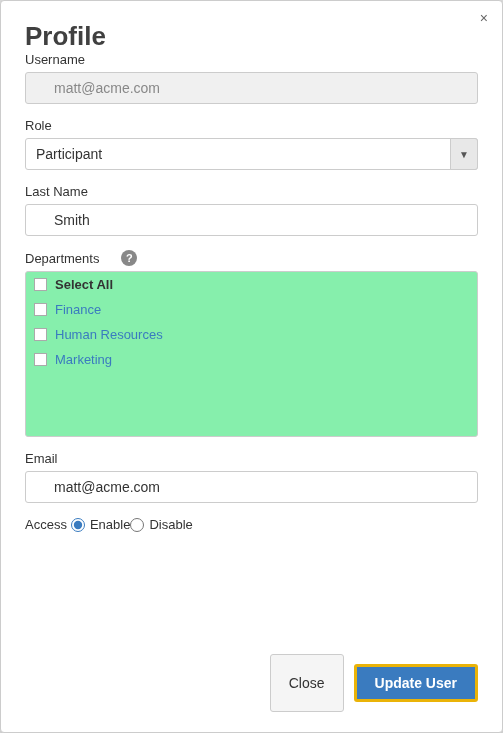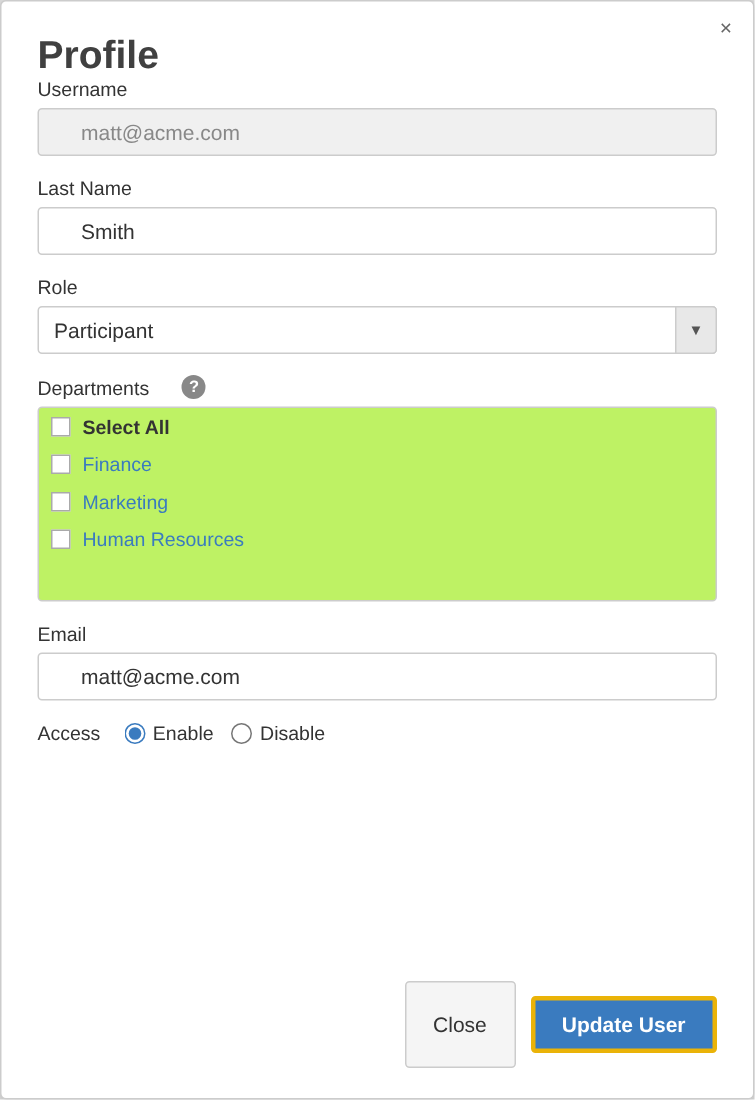--- a/index.html
+++ b/index.html
@@ -127,23 +127,23 @@
       color: #ffffff;
       border-radius: 50%;
       font-size: 11px;
       font-weight: bold;
       cursor: pointer;
     }
 
     .departments-list {
       border: 1px solid #cccccc;
       border-radius: 3px;
-      height: 130px;
+      height: 166px;
       overflow-y: auto;
-      background: #bef264;
+      background: #86efac;
       position: relative;
     }
 
     .departments-list::-webkit-scrollbar {
       width: 14px;
     }
 
     .departments-list::-webkit-scrollbar-track {
       background: #f0f0f0;
       border-left: 1px solid #cccccc;
@@ -174,21 +174,21 @@
       height: 13px;
       border: 1px solid #aaaaaa;
       background: #ffffff;
       flex-shrink: 0;
       cursor: pointer;
     }
 
     .access-row {
       display: flex;
       align-items: flex-start;
-      gap: 12px;
+      gap: 0;
       margin-top: 6px;
     }
 
     .access-label {
       font-size: 13px;
       color: #333333;
       margin-right: 4px;
     }
 
     .radio-option {
@@ -244,59 +244,59 @@
 
   <button class="dialog-close">×</button>
 
   <h2 class="dialog-title">Profile</h2>
 
   <div class="field-group">
     <label class="field-label">Username</label>
     <input class="field-input disabled-input" type="text" readonly="" value="matt@acme.com" style="">
   </div>
 
-
-  <div class="field-group">
-    <label class="field-label">Last Name</label>
-    <input class="field-input" type="text" value="Smith" style="">
-  </div>
 
   <div class="field-group">
     <label class="field-label">Role</label>
     <div class="select-wrapper">
       <select class="field-select">
         <option>Participant</option>
         <option>Admin</option>
         <option>Observer</option>
       </select>
       <div class="select-arrow">▼</div>
     </div>
+  </div>
+
+  <div class="field-group">
+    <label class="field-label">Last Name</label>
+    <input class="field-input" type="text" value="Smith" style="">
   </div>
 
   <div class="field-group">
     <div class="departments-label-row">
       <span class="field-label" style="margin-bottom:0;">Departments</span>
       <span class="help-icon">?</span>
     </div>
     <div class="departments-list">
       <div class="dept-item bold-item">
         <div class="dept-checkbox"></div>
         <span>Select All</span>
       </div>
       <div class="dept-item">
         <div class="dept-checkbox"></div>
         <span>Finance</span>
       </div>
       <div class="dept-item">
         <div class="dept-checkbox"></div>
-        <span>Marketing</span>
+        <span>Human Resources</span>
       </div>
       <div class="dept-item">
         <div class="dept-checkbox"></div>
-        <span>Human Resources</span>
+        <span>Marketing</span>
       </div>
     </div>
   </div>
 
   <div class="field-group">
     <label class="field-label">Email</label>
     <input class="field-input" type="text" value="matt@acme.com" style="">
   </div>
 
   <div class="access-row">

